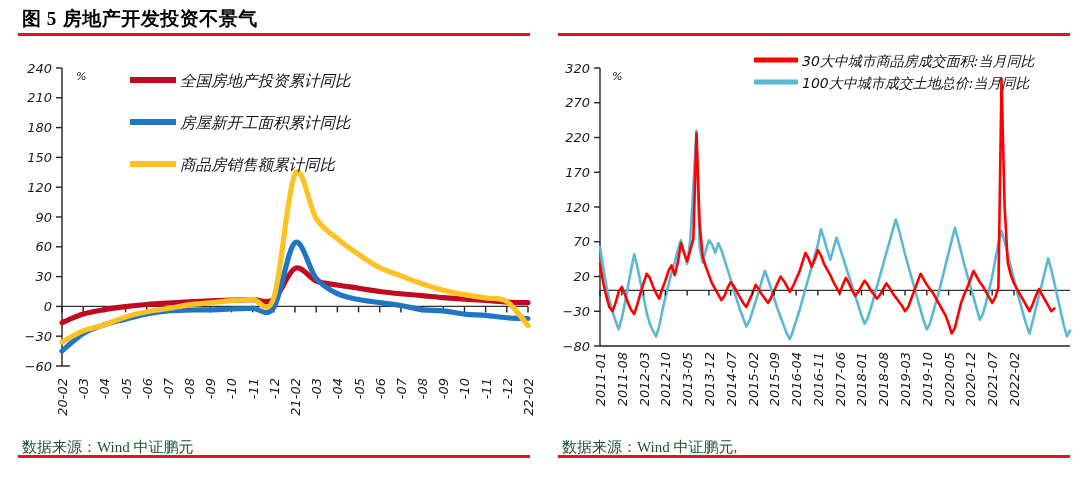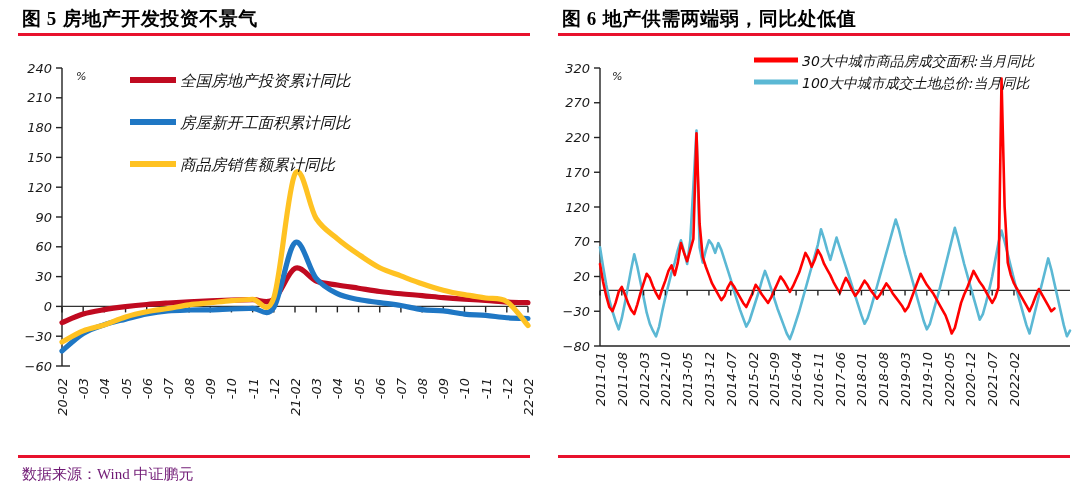--- a/index.html
+++ b/index.html
@@ -25,23 +25,23 @@
   }
   .fig-title .num{margin-right:6px;}
 
   .rule{
     position:absolute;left:18px;right:10px;height:3px;background:#e8112d;
   }
   .rule-top{top:33px;}
   .rule-bottom{top:455px;}
 
   .source{
-    position:absolute;left:22px;top:465px;
+    position:absolute;left:22px;top:438px;
     font-family:"Liberation Serif","DejaVu Serif",serif;
-    font-size:15px;color:#701a75;white-space:nowrap;
+    font-size:15px;color:#14532d;white-space:nowrap;
   }
 
   .plotwrap{position:absolute;left:0;top:46px;width:540px;height:400px;font-style:italic;}
   svg{display:block;}
 
   .ytick{font-size:13px;fill:#1a1a1a;font-family:"DejaVu Sans",sans-serif;}
   .xtick{font-size:13px;fill:#1a1a1a;font-family:"DejaVu Sans",sans-serif;}
   .unit{font-size:11px;fill:#1a1a1a;font-family:"DejaVu Sans",sans-serif;}
   .legtext{font-size:15.5px;fill:#111;font-family:"DejaVu Sans",sans-serif;}
   .legtext-sm{font-size:14px;fill:#111;font-family:"DejaVu Sans",sans-serif;}
@@ -144,23 +144,20 @@
           <text x="0" y="0" class="xtick" text-anchor="end" transform="translate(511.8181818181818,332) rotate(-90)">‐12</text>
           <text x="0" y="0" class="xtick" text-anchor="end" transform="translate(533,332) rotate(-90)">22‐02</text>
         </svg>
     </div>
 
     <div class="rule rule-bottom"></div>
     <div class="source">数据来源：Wind  中证鹏元</div>
   </div>
 
   <div class="panel panel-right">
-    <div class="fig-title">
-      <span class="num">图 6</span><span>地产供需两端弱，同比处低值</span>
-    </div>
     <div class="rule rule-top"></div>
 
     <div class="plotwrap">
       <svg id="svg-right" width="540" height="400" viewBox="0 0 540 400">
           <path d="M60,22 L60,300" class="axisline"></path>
           <path d="M60,22 L54,22" class="axisline"></path>
           <text x="50" y="26.5" text-anchor="end" class="ytick">320</text>
           <path d="M60,56.75 L54,56.75" class="axisline"></path>
           <text x="50" y="61.25" text-anchor="end" class="ytick">270</text>
           <path d="M60,91.5 L54,91.5" class="axisline"></path>
@@ -223,15 +220,16 @@
           <path d="M473.97350993377484,244.4 L473.97350993377484,249.4" class="axisline"></path>
           <text x="0" y="0" class="xtick" text-anchor="end" transform="translate(478.97350993377484,306) rotate(-90)">2022‐02</text>
           <path d="M214,14 L258,14" stroke="#FF0000" stroke-width="5" stroke-linecap="butt"></path>
           <text x="262" y="20" class="legtext-sm">30大中城市商品房成交面积:当月同比</text>
           <path d="M214,36 L258,36" stroke="#5BB8D4" stroke-width="5" stroke-linecap="butt"></path>
           <text x="262" y="42" class="legtext-sm">100大中城市成交土地总价:当月同比</text>
         </svg>
     </div>
 
     <div class="rule rule-bottom"></div>
+    <div class="source">数据来源：Wind  中证鹏元,</div>
   </div>
 
 </div>
 
 </body></html>

